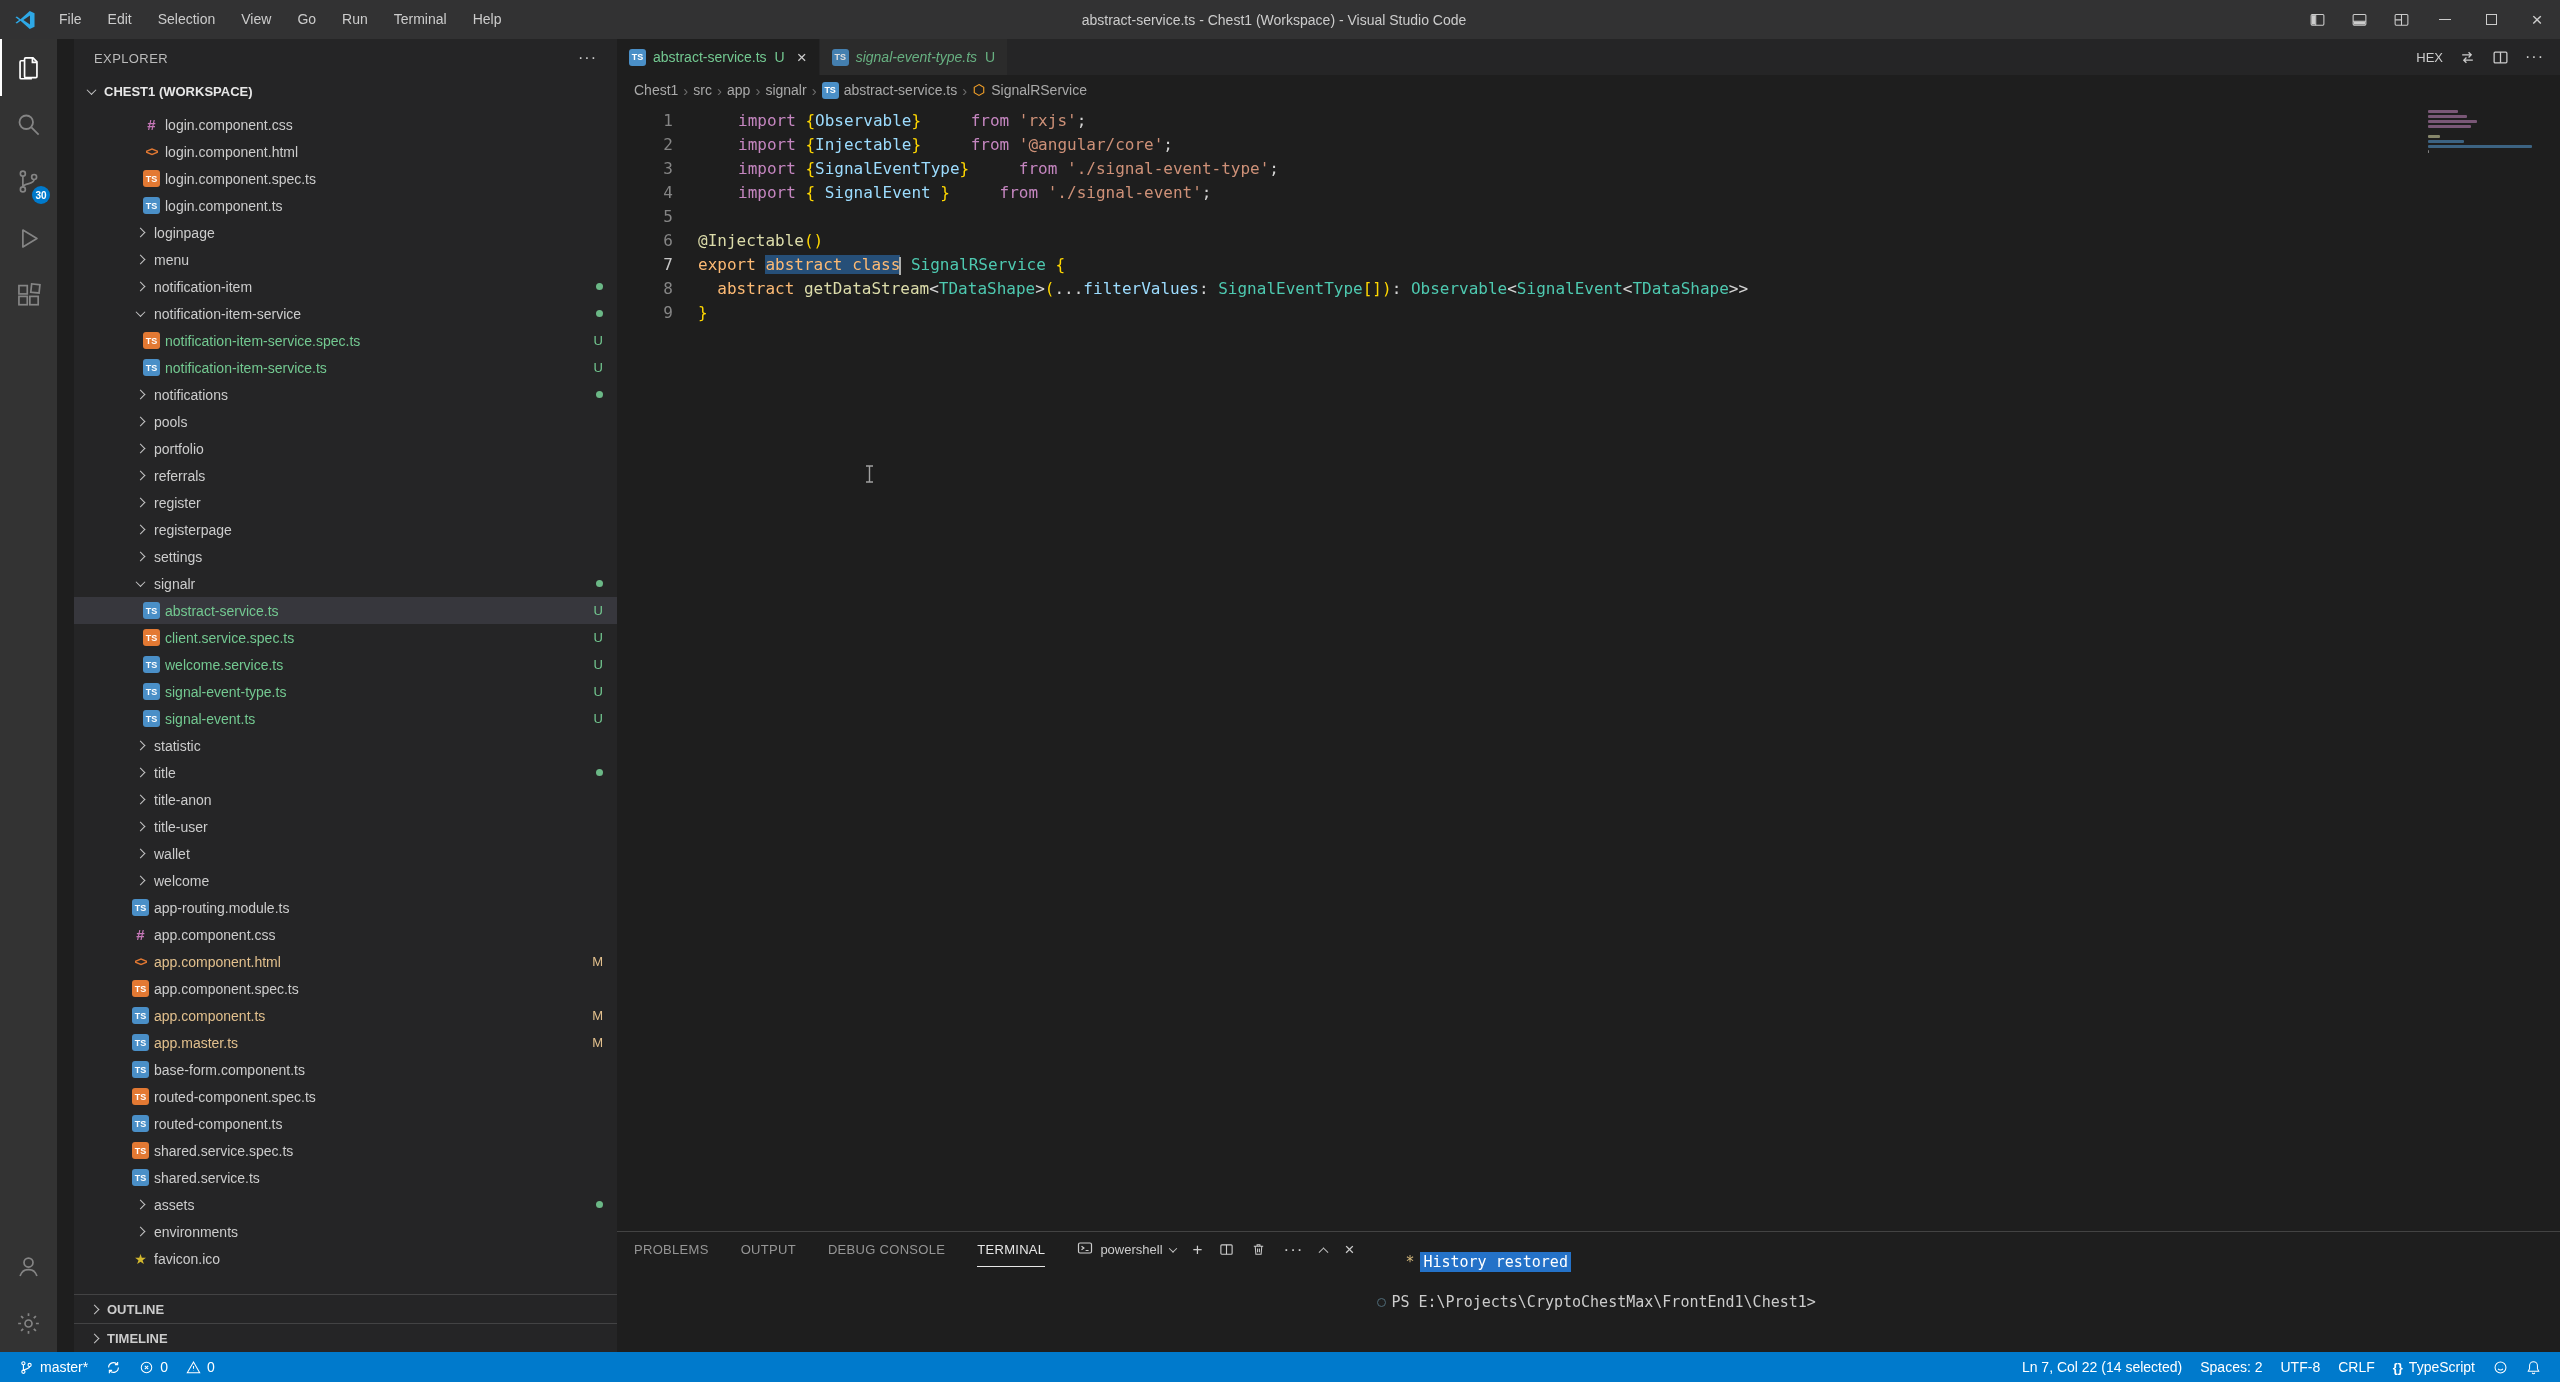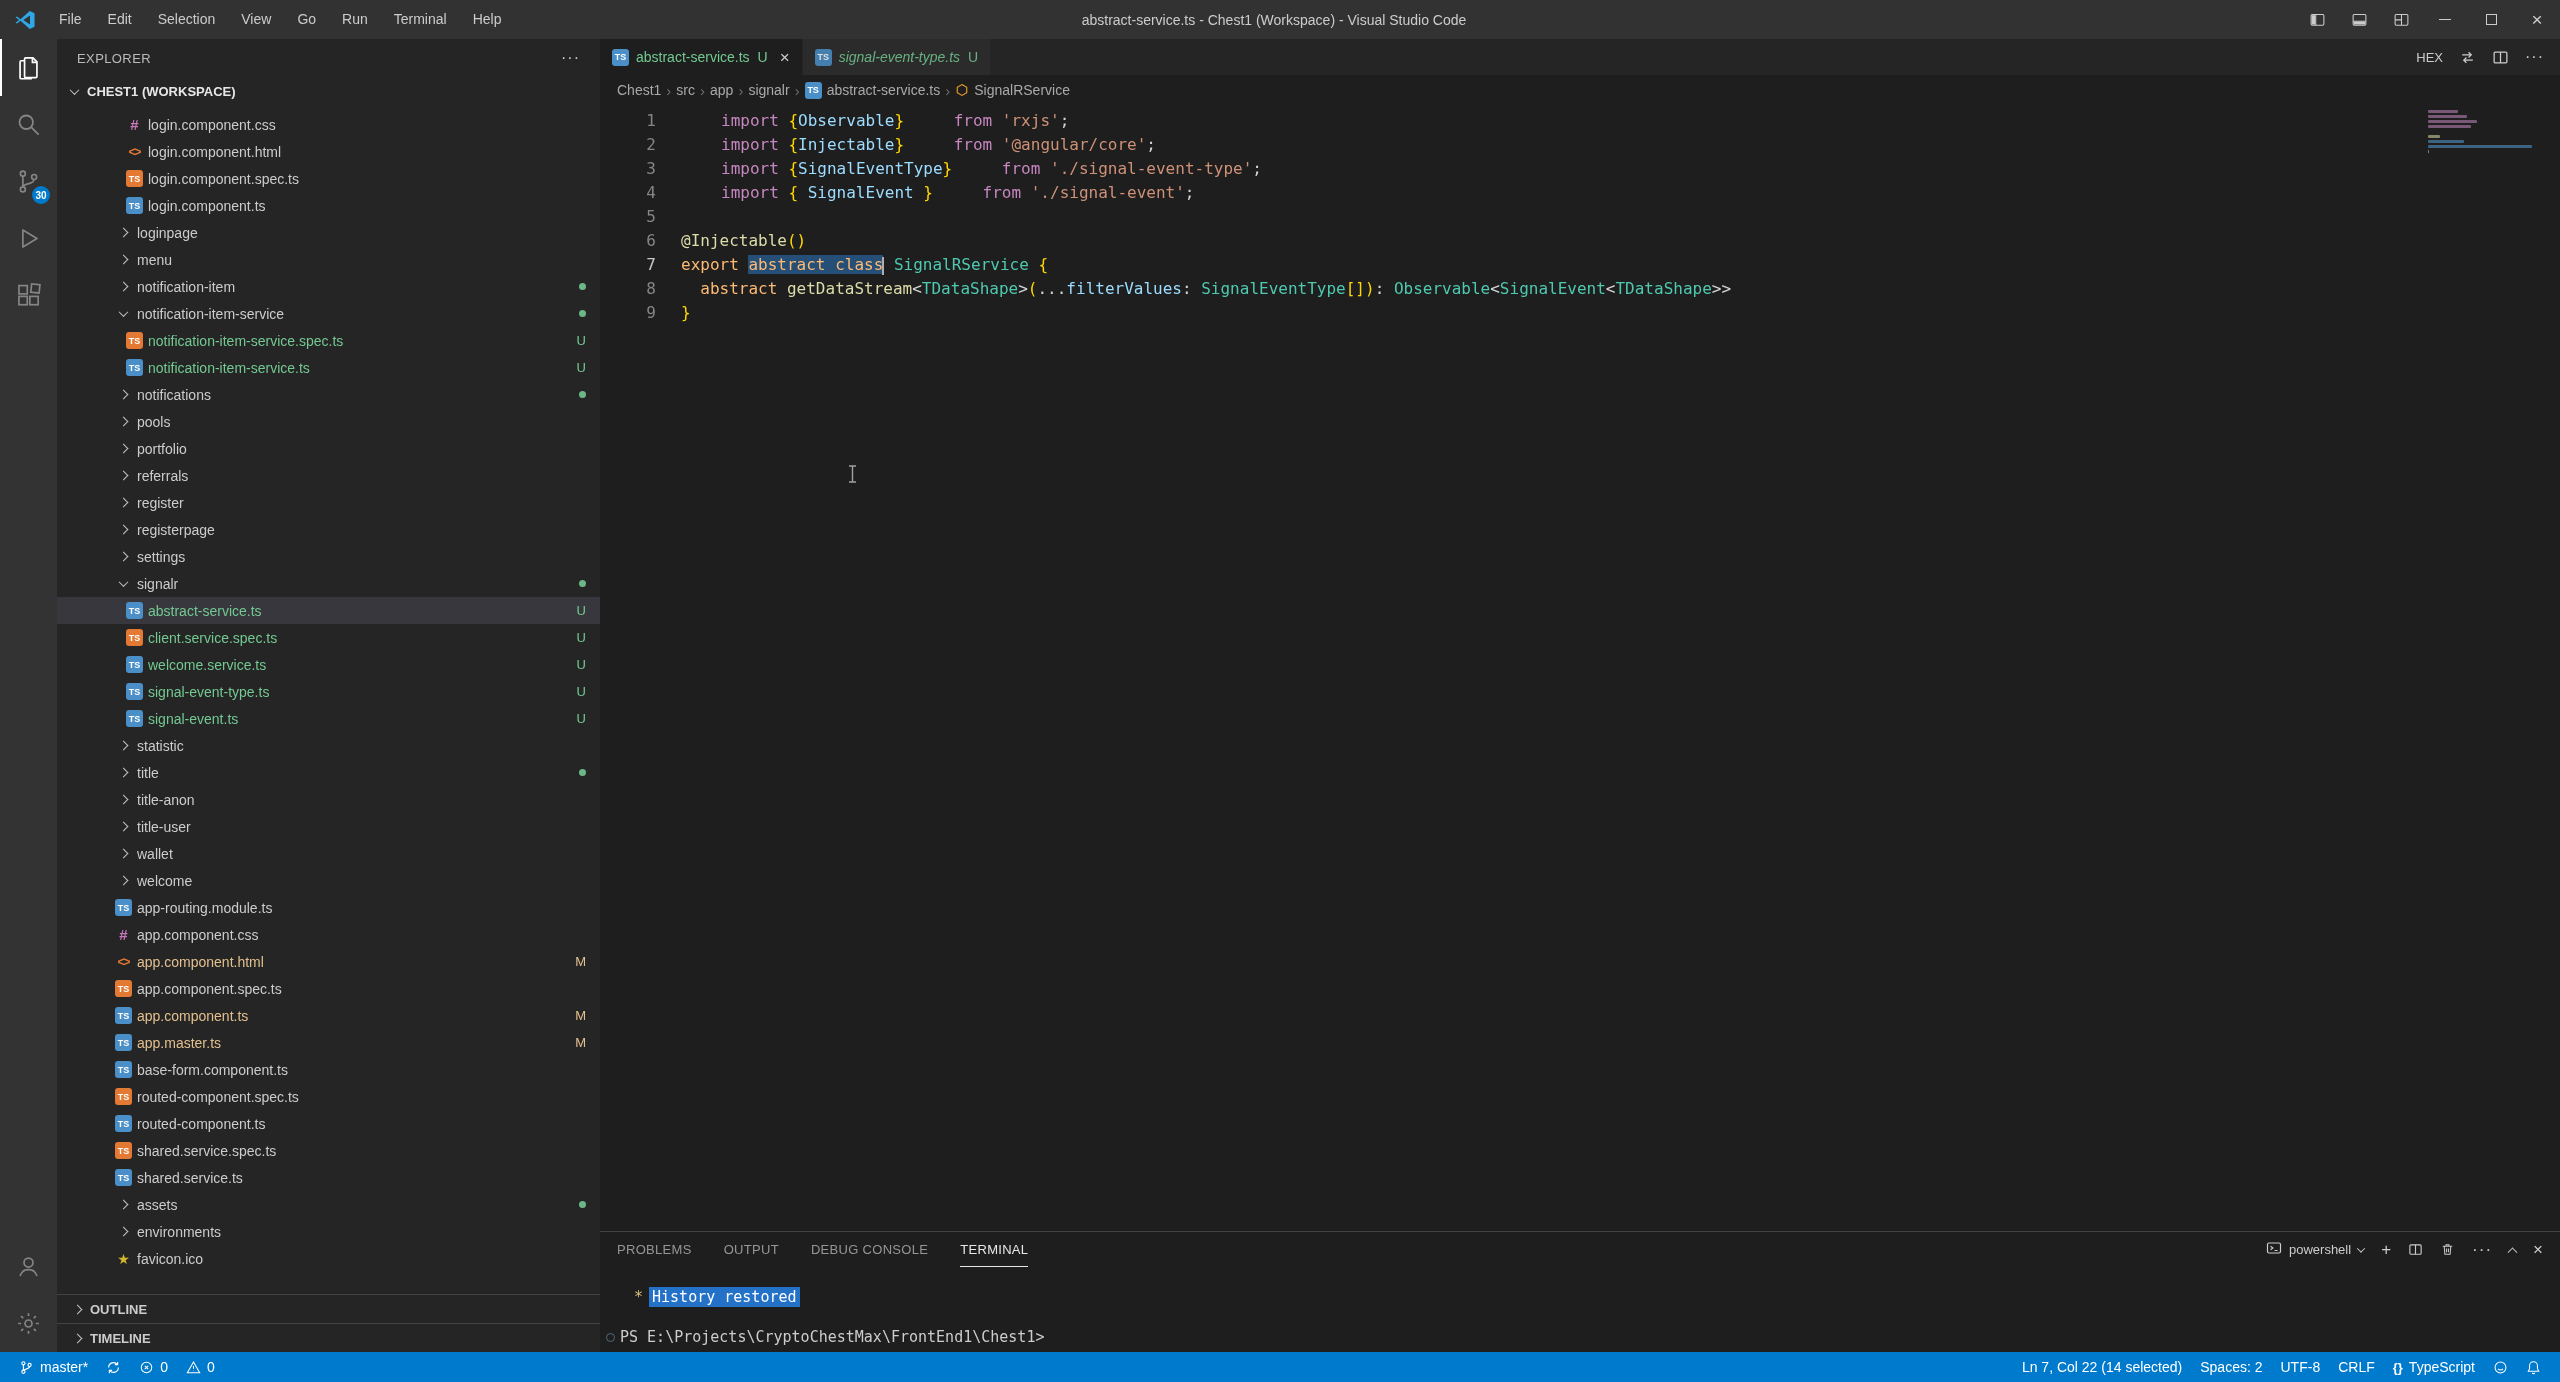--- a/index.html
+++ b/index.html
@@ -23,21 +23,21 @@
   .main { flex:1; display:flex; min-height:0; }
 
   
   .activitybar { width:57px; background:#333333; display:flex; flex-direction:column; align-items:stretch; flex:none; }
   .ab-item { width:57px; height:57px; display:grid; place-items:center; color:#858585; position:relative; cursor:pointer; }
   .ab-item.active { color:#ffffff; box-shadow: inset 2px 0 0 #ffffff; }
   .ab-spacer { flex:1; }
   .ab-badge { position:absolute; right:7px; bottom:6px; background:#007acc; color:#fff; border-radius:50%; min-width:18px; height:18px; padding:0 3px; font-size:10px; display:grid; place-items:center; font-weight:bold; }
 
   
-  .sidebar { width:543px; background:#252526; display:flex; flex-direction:column; flex:none; min-height:0; }
+  .sidebar { width:543px; background:#252526; display:flex; flex-direction:column; flex:none; min-height:0;margin-left:17px; }
   .sb-title { height:38px; flex:none; display:flex; align-items:center; padding:0 20px; font-size:13px; color:#bbbbbb; letter-spacing:0.4px; }
   .sb-more { margin-left:auto; color:#cccccc; font-size:16px; letter-spacing:1px; cursor:pointer; }
   .ws-row { height:28px; flex:none; display:flex; align-items:center; gap:9px; padding-left:14px; font-weight:bold; font-size:13px; color:#e7e7e7; cursor:pointer; }
   .tree { flex:1; overflow:hidden; padding-top:6px; }
   .tree-row { height:27px; display:flex; align-items:center; cursor:pointer; }
   .tree-row.selected { background:#37373d; }
   .slot { width:23px; flex:none; display:flex; align-items:center; justify-content:center; }
   .tree-label { white-space:nowrap; overflow:hidden; text-overflow:ellipsis; margin-left:2px; }
   .git-u { color:#73c991; }
   .git-m { color:#e2c08d; }
@@ -89,21 +89,21 @@
   .tk-kw { color:#c586c0;margin-left:40px; } .tk-kw2 { color:#fdba74; } .tk-type { color:#4ec9b0; }
   .tk-var { color:#9cdcfe; } .tk-str { color:#ce9178; } .tk-fn { color:#dcdcaa; }
   .tk-punc { color:#d4d4d4; } .tk-brk { color:#ffd700; }
   .tk-sel { background:#264f78; }
   .caret { display:inline-block; width:2px; height:18px; background:#aeafad; vertical-align:middle; margin-left:-1px; }
   .minimap { position:absolute; top:5px; right:20px; width:112px; }
   .mm-line { height:3px; margin-bottom:2px; opacity:0.55; border-radius:1px; }
   .mouse-cursor { position:absolute; left:247px; top:360px; opacity:0.85; }
 
   
-  .panel { height:121px; flex:none; border-top:1px solid #434343; display:flex; flex-direction:column; background:#1e1e1e; }
+  .panel { height:121px; flex:none; border-top:1px solid #434343; display:flex; flex-direction:row; background:#1e1e1e; }
   .panel-header { height:35px; flex:none; display:flex; align-items:center; padding:0 17px; }
   .panel-tabs { display:flex; height:100%; }
   .panel-tab { margin-right:32px; font-size:13px; color:#969696; display:flex; align-items:center; letter-spacing:0.3px; cursor:pointer; }
   .panel-tab.active { color:#e7e7e7; box-shadow: inset 0 -1px 0 #e7e7e7; }
   .panel-toolbar { margin-left:auto; display:flex; align-items:center; gap:17px; color:#cccccc; }
   .shell-select { display:flex; align-items:center; gap:7px; font-size:13px; cursor:pointer; }
   .pt-ico { display:grid; place-items:center; cursor:pointer; font-size:17px; line-height:1; }
   .terminal { flex:1; padding:20px 0 0 6px; font-family:"DejaVu Sans Mono", monospace; font-size:15px; line-height:20px; color:#cccccc; }
   .term-line { display:flex; align-items:center; white-space:pre; min-height:20px; }
   .term-star { color:#d7ba7d; margin-left:28px; margin-right:6px; }

